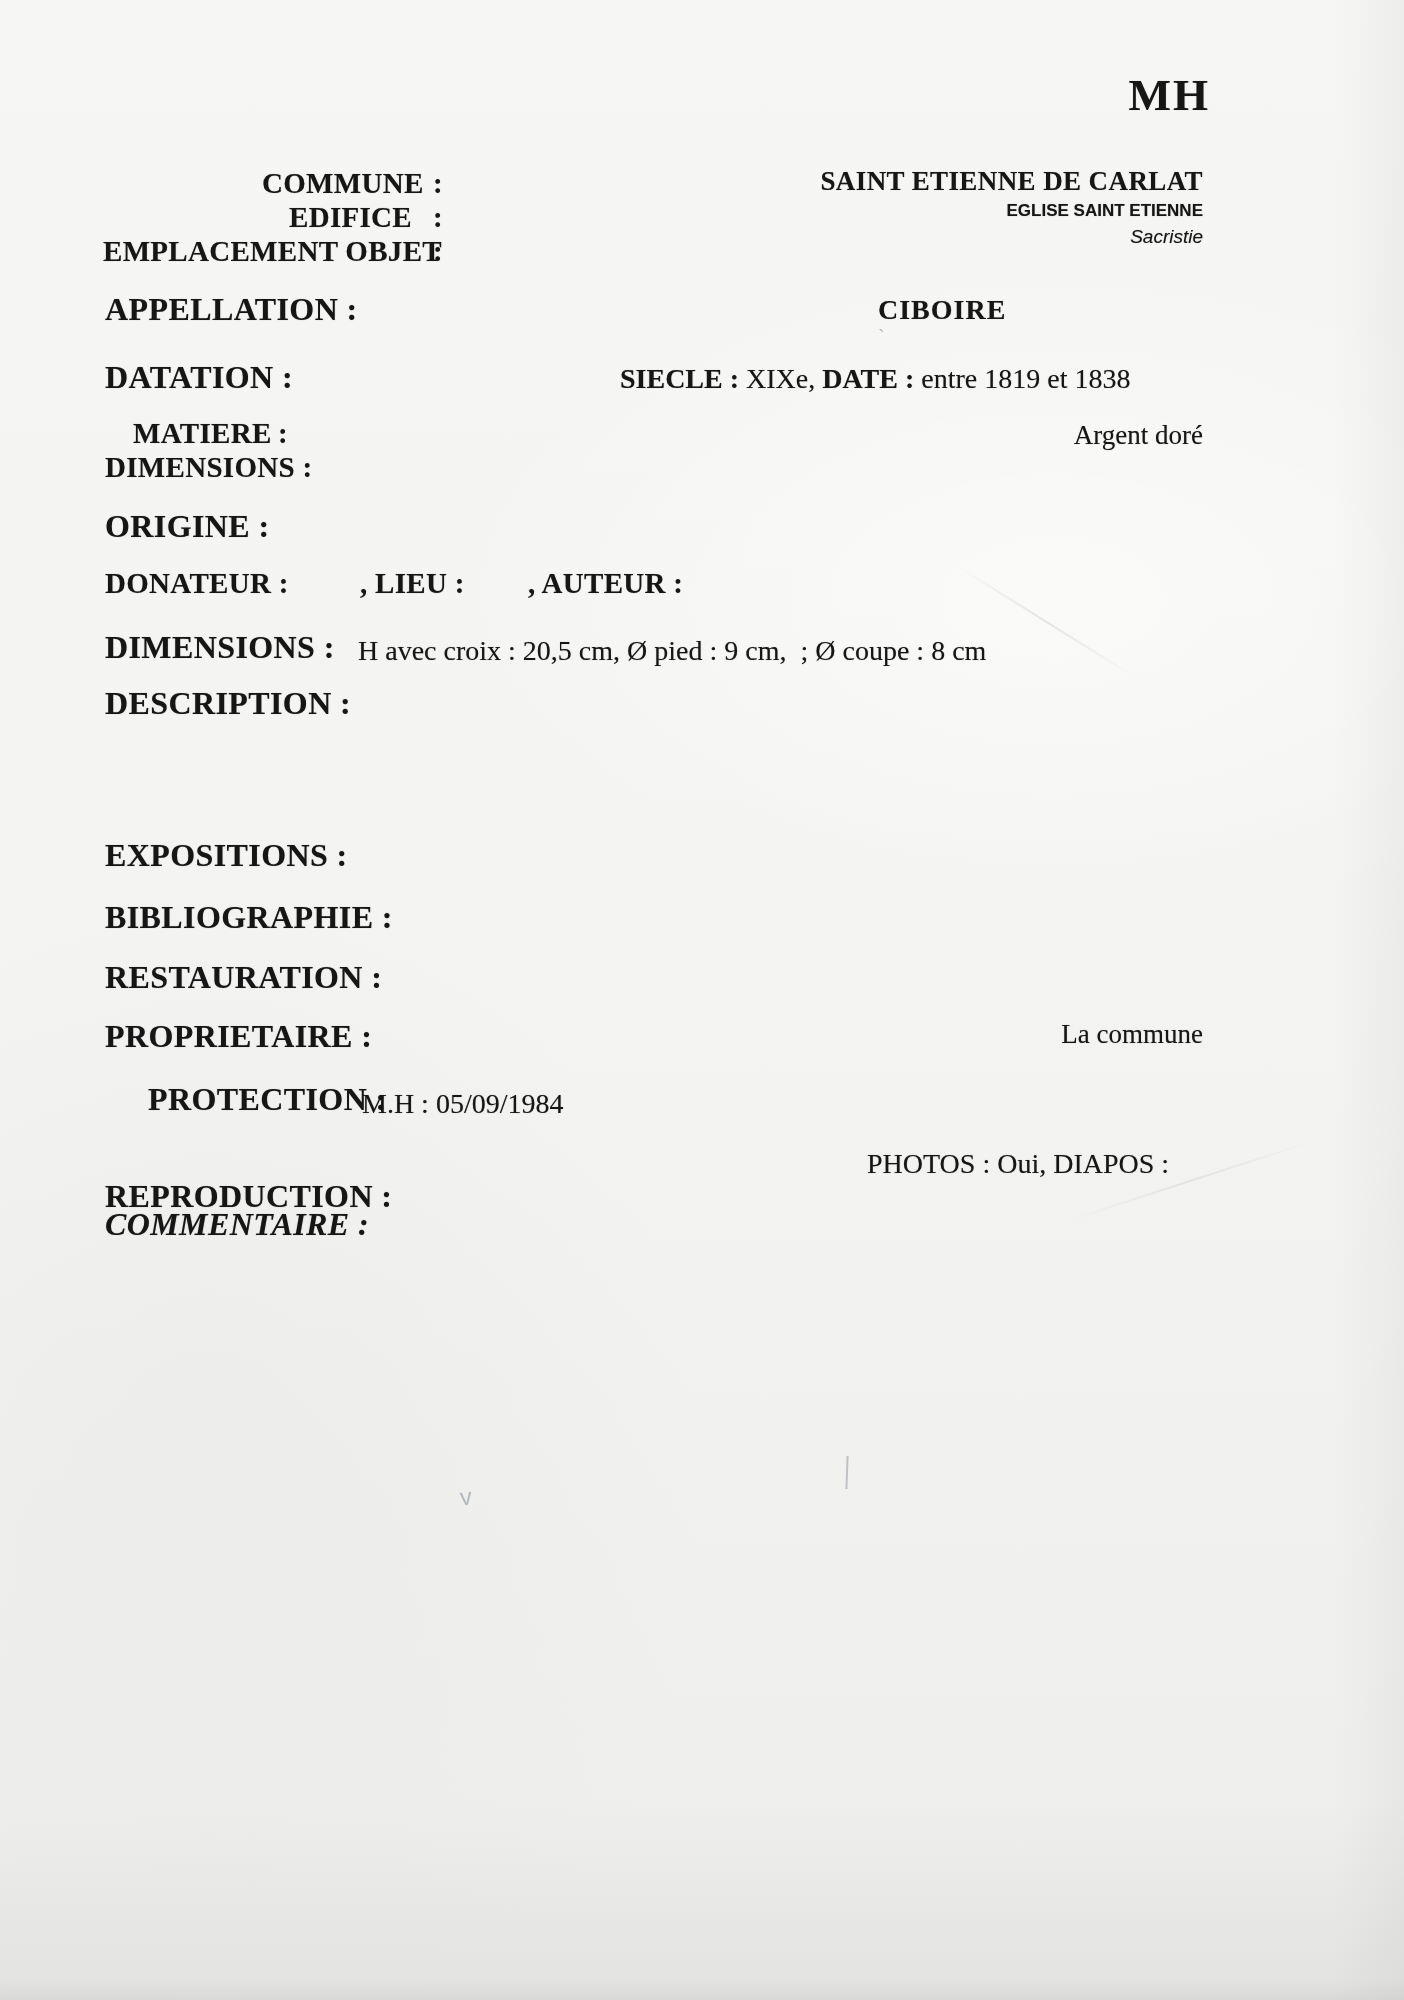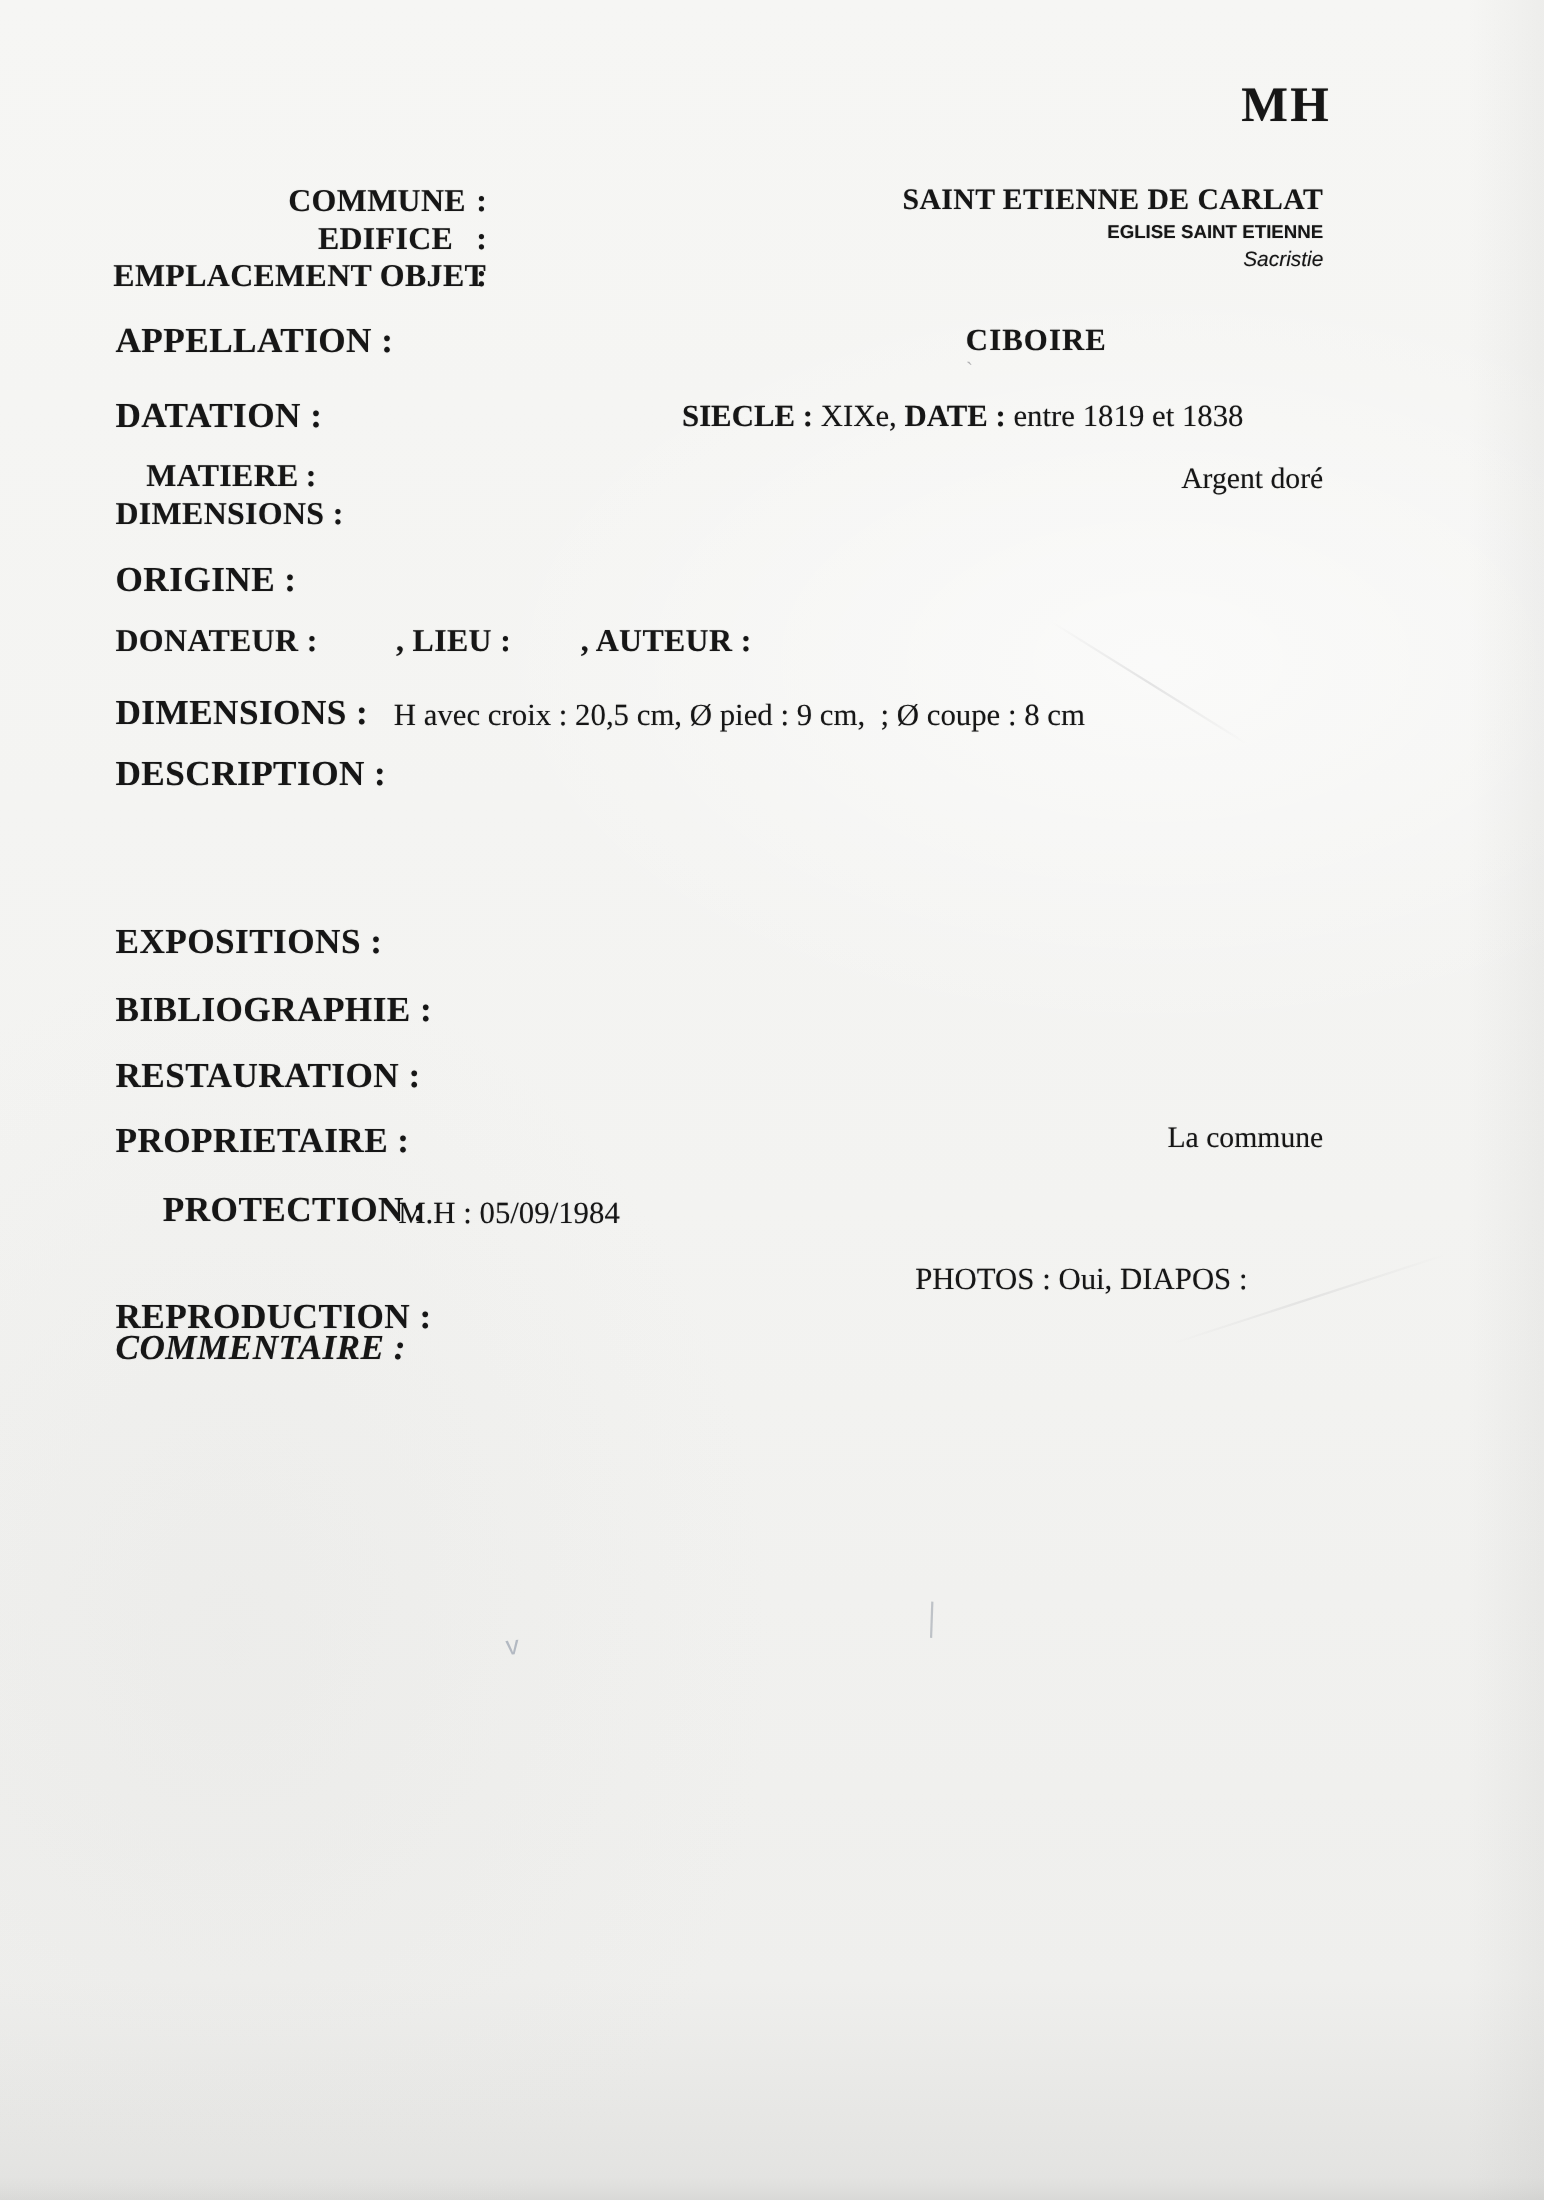--- a/index.html
+++ b/index.html
@@ -113,21 +113,21 @@
 
   <div class="abs scan lbl-lg" style="left:105px; top:1019px;">PROPRIETAIRE :</div>
   <div class="abs scan it" style="right:201px; top:1019px; font-size:27px;">La commune</div>
 
   <div class="abs scan lbl-lg" style="left:105px; top:1082px;margin-left:43px;">PROTECTION :</div>
   <div class="abs scan val" style="left:362px; top:1088px;">
     <span>M.H : </span><span class="it">05/09/1984</span>
   </div>
 
   <div class="abs scan lbl-lg" style="left:105px; top:1143px;margin-top:36px;">REPRODUCTION :</div>
-  <div class="abs scan val" style="left:832px; top:1148px;text-align:right;">
+  <div class="abs scan val" style="left:867px; top:1148px;text-align:right;">
     <span>PHOTOS : </span><span class="it">Oui,</span><span> DIAPOS :</span>
   </div>
 
   <div class="abs scan lbl-lg" style="left:105px; top:1207px;font-style:italic;">COMMENTAIRE :</div>
 
   <div class="art-v">v</div>
   <div class="art-bar"></div>
   <div class="crease1"></div>
   <div class="crease2"></div>
 

